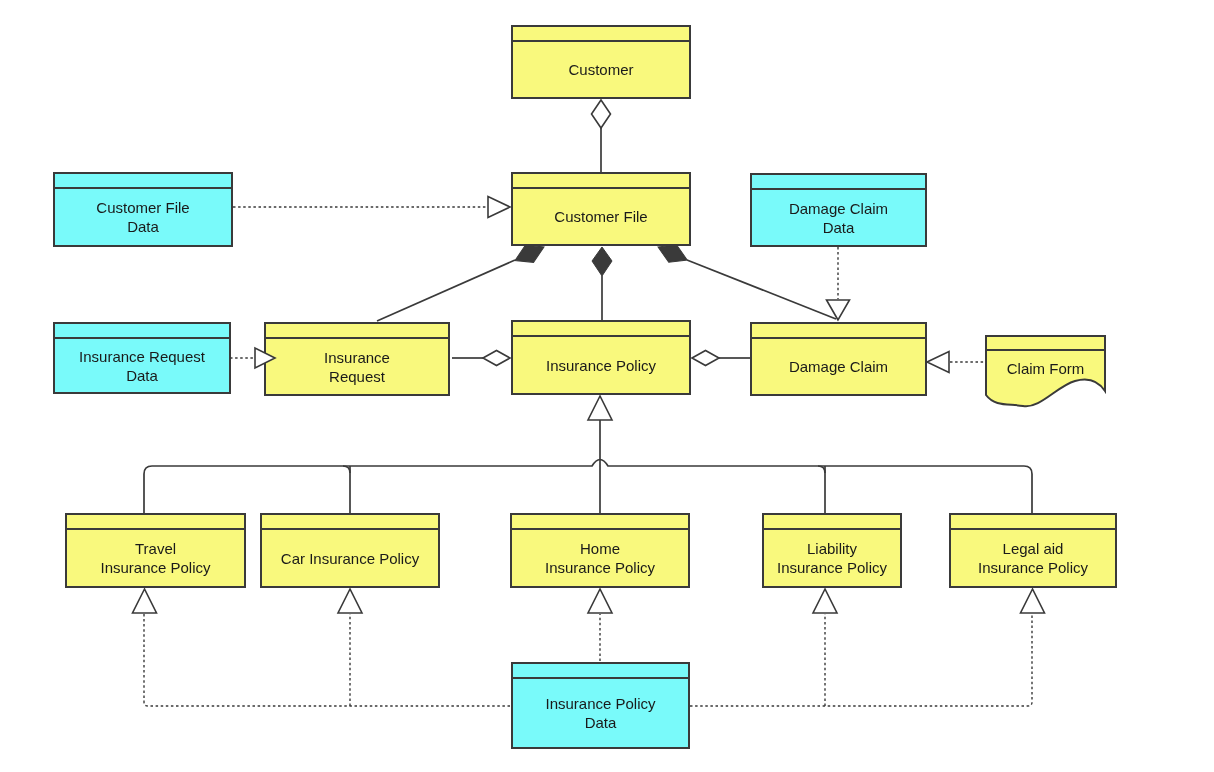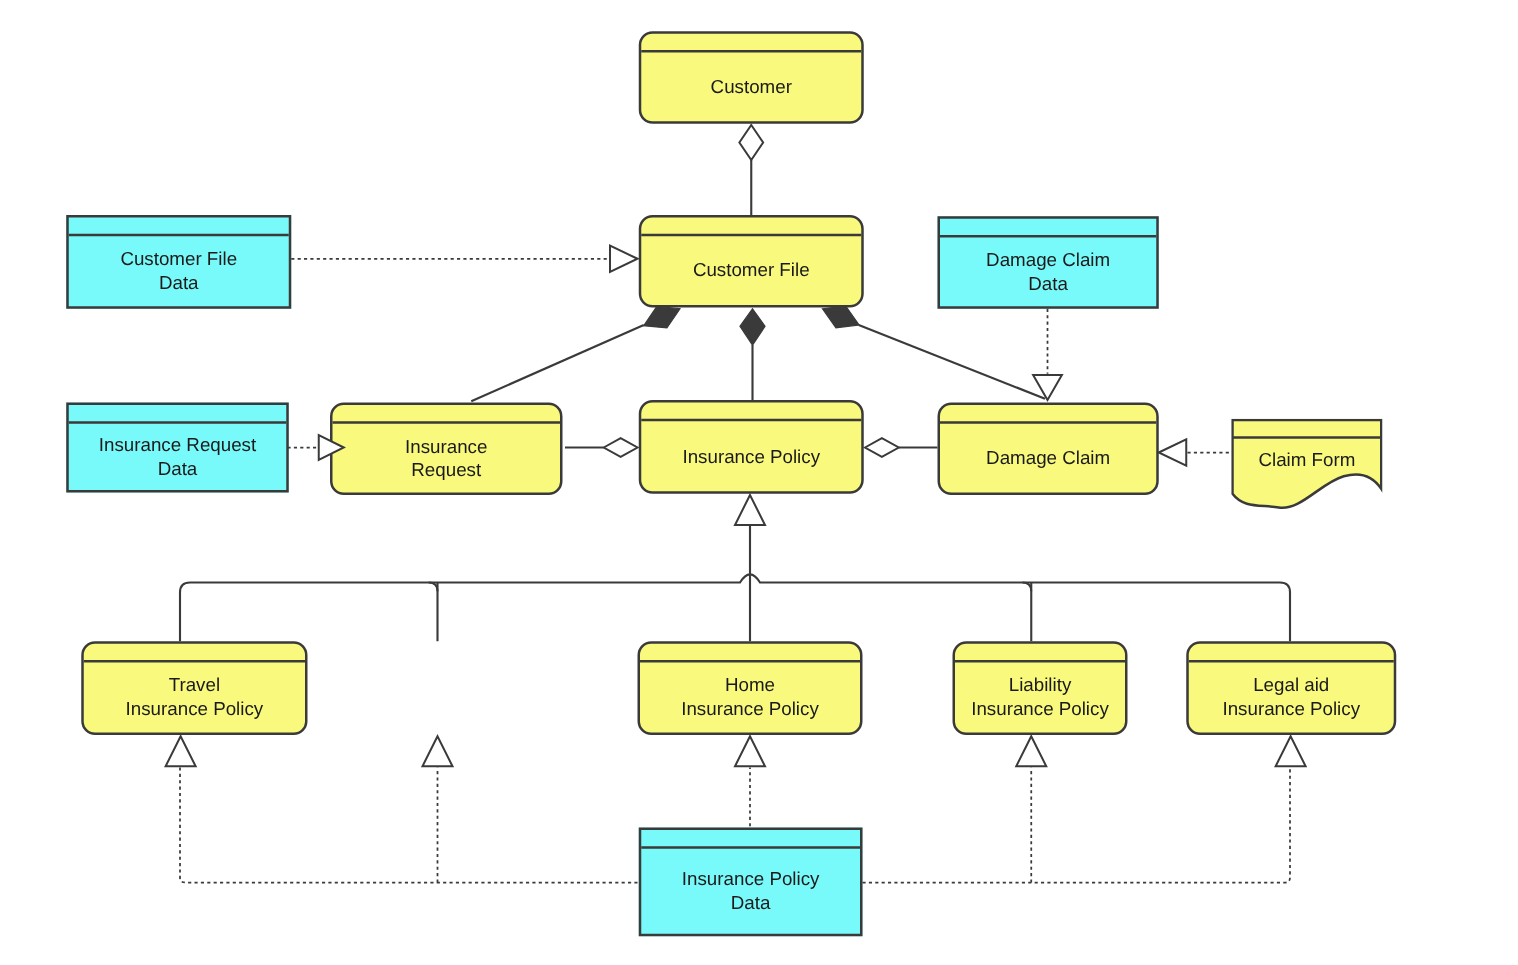--- a/index.html
+++ b/index.html
@@ -10,21 +10,21 @@
     font-family:"Liberation Sans", sans-serif;
     overflow:hidden;
   }
   .node{
     position:absolute;
     box-sizing:border-box;
     border:2px solid var(--stroke,#3a3a3a);
     display:flex;flex-direction:column;
     z-index:2;
   }
-  .node.object{background:var(--object-fill,#F9F97D);border-radius:11px;}
+  .node.object{background:var(--object-fill,#F9F97D);}
   .node.data{background:var(--data-fill,#79FAFA);}
   .node .band{
     height:13px;flex:0 0 13px;
     border-bottom:2px solid var(--stroke,#3a3a3a);
   }
   .node .body{
     flex:1;display:flex;align-items:center;justify-content:center;
     text-align:center;
   }
   .node .body span, .doc-label span{
@@ -124,20 +124,26 @@
   </div>
 
   <div class="node object" style="left:54px;top:513px;width:181px;height:75px;margin-left:11px;">
     <div class="band"></div>
     <div class="body">
         <span>Travel
 Insurance Policy</span>
       </div>
   </div>
 
+  <div class="node object" style="left:260px;top:513px;width:180px;height:75px;">
+    <div class="band"></div>
+    <div class="body">
+        <span>Car Insurance Policy</span>
+      </div>
+  </div>
 
   <div class="node object" style="left:510px;top:513px;width:180px;height:75px;">
     <div class="band"></div>
     <div class="body">
         <span>Home
 Insurance Policy</span>
       </div>
   </div>
 
   <div class="node object" style="left:762px;top:513px;width:140px;height:75px;">

